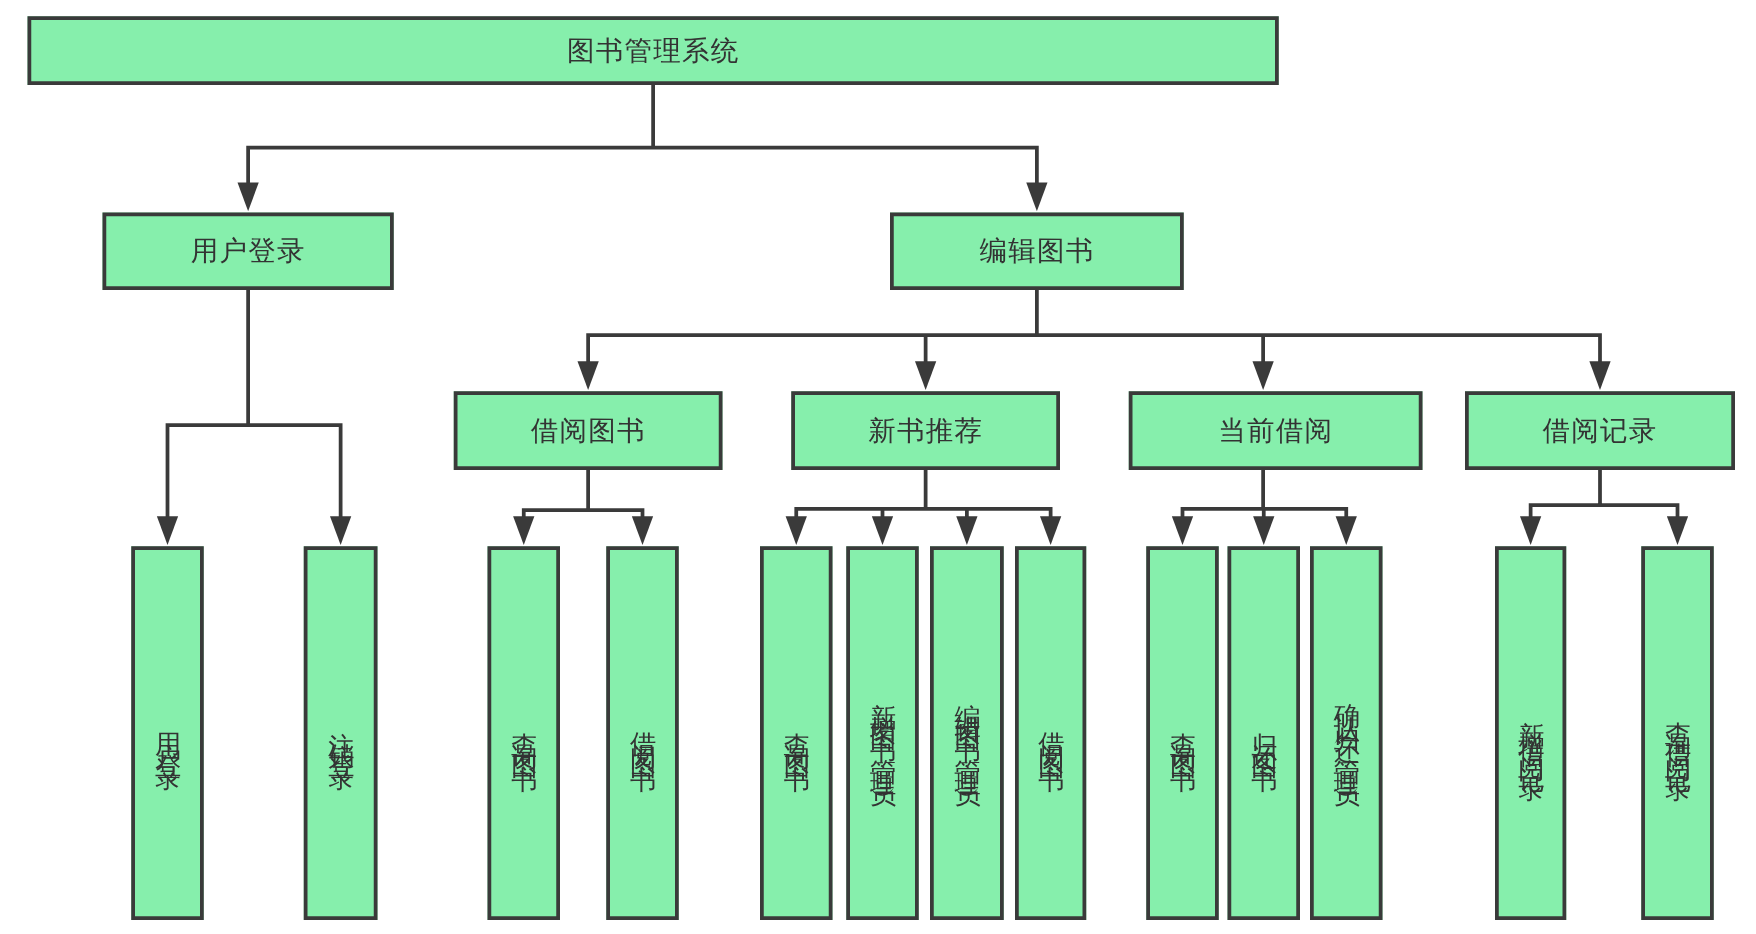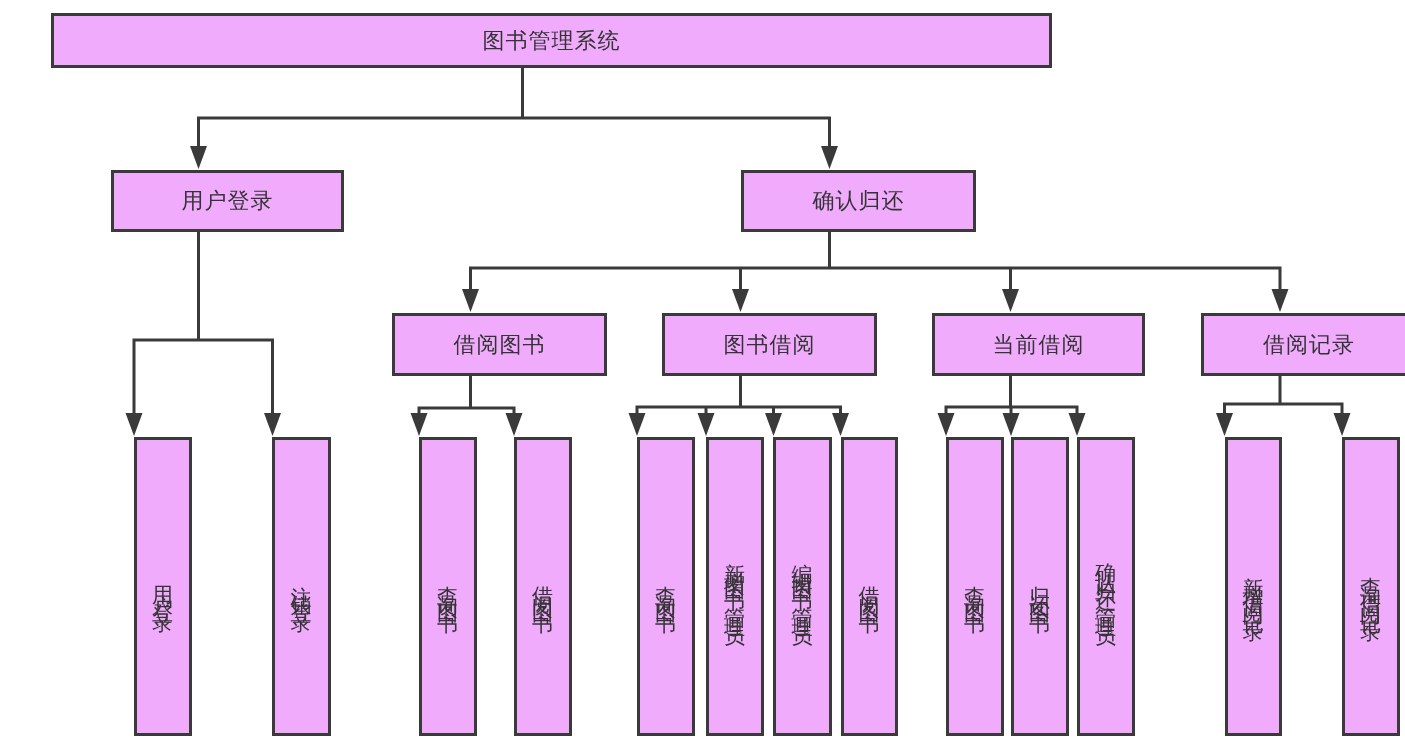--- a/index.html
+++ b/index.html
@@ -20,27 +20,26 @@
   #wires{
     position:absolute;left:0;top:0;width:1405px;height:747px;
     pointer-events:none;
   }
   #wires path{stroke:var(--line);stroke-width:3;fill:none;}
   #wires polygon{fill:var(--line);stroke:none;}
   .box{
     position:absolute;
     box-sizing:border-box;
     border:3px solid var(--line);
-    background:#f0abfc;
+    background:#86efac;
     color:var(--text);
     display:flex;
     align-items:center;
     justify-content:center;
     z-index:2;
-    margin-left:29px;
   }
   .h{font-size:22px;letter-spacing:1px;white-space:nowrap;}
   .v{font-size:21px;}
   .v .vtext{
     writing-mode:vertical-rl;
     text-orientation:mixed;
     letter-spacing:9px;
     line-height:1;
   }
   #watermark{
@@ -98,25 +97,25 @@
     <g>
       <path d="M1280 376 V404 M1224.5 404 H1342 M1224.5 402.5 V416 M1342 402.5 V416"></path>
       <polygon points="1216,413 1233,413 1224.5,436"></polygon>
       <polygon points="1333.5,413 1350.5,413 1342,436"></polygon>
     </g>
   </svg>
 
   <div class="box h" style="left:22px;top:13px;width:1001px;height:55px;">图书管理系统</div>
 
   <div class="box h" style="left:82px;top:170px;width:233px;height:62px;">用户登录</div>
-  <div class="box h" style="left:712px;top:170px;width:235px;height:62px;">确认归还</div>
+  <div class="box h" style="left:712px;top:170px;width:235px;height:62px;">编辑图书</div>
 
   <div class="box h" style="left:363px;top:313px;width:215px;height:63px;">借阅图书</div>
-  <div class="box h" style="left:633px;top:313px;width:215px;height:63px;">图书借阅</div>
-  <div class="box h" style="left:903px;top:313px;width:213px;height:63px;">当前借阅</div>
+  <div class="box h" style="left:633px;top:313px;width:215px;height:63px;">新书推荐</div>
+  <div class="box h" style="left:903px;top:313px;width:235px;height:63px;">当前借阅</div>
   <div class="box h" style="left:1172px;top:313px;width:216px;height:63px;">借阅记录</div>
 
   <div class="box v" style="left:105px;top:437px;width:58px;height:299px;">
     <span class="vtext">用户登录</span>
   </div>
   <div class="box v" style="left:243px;top:437px;width:59px;height:299px;">
     <span class="vtext">注销登录</span>
   </div>
 
   <div class="box v" style="left:390px;top:437px;width:58px;height:299px;">

